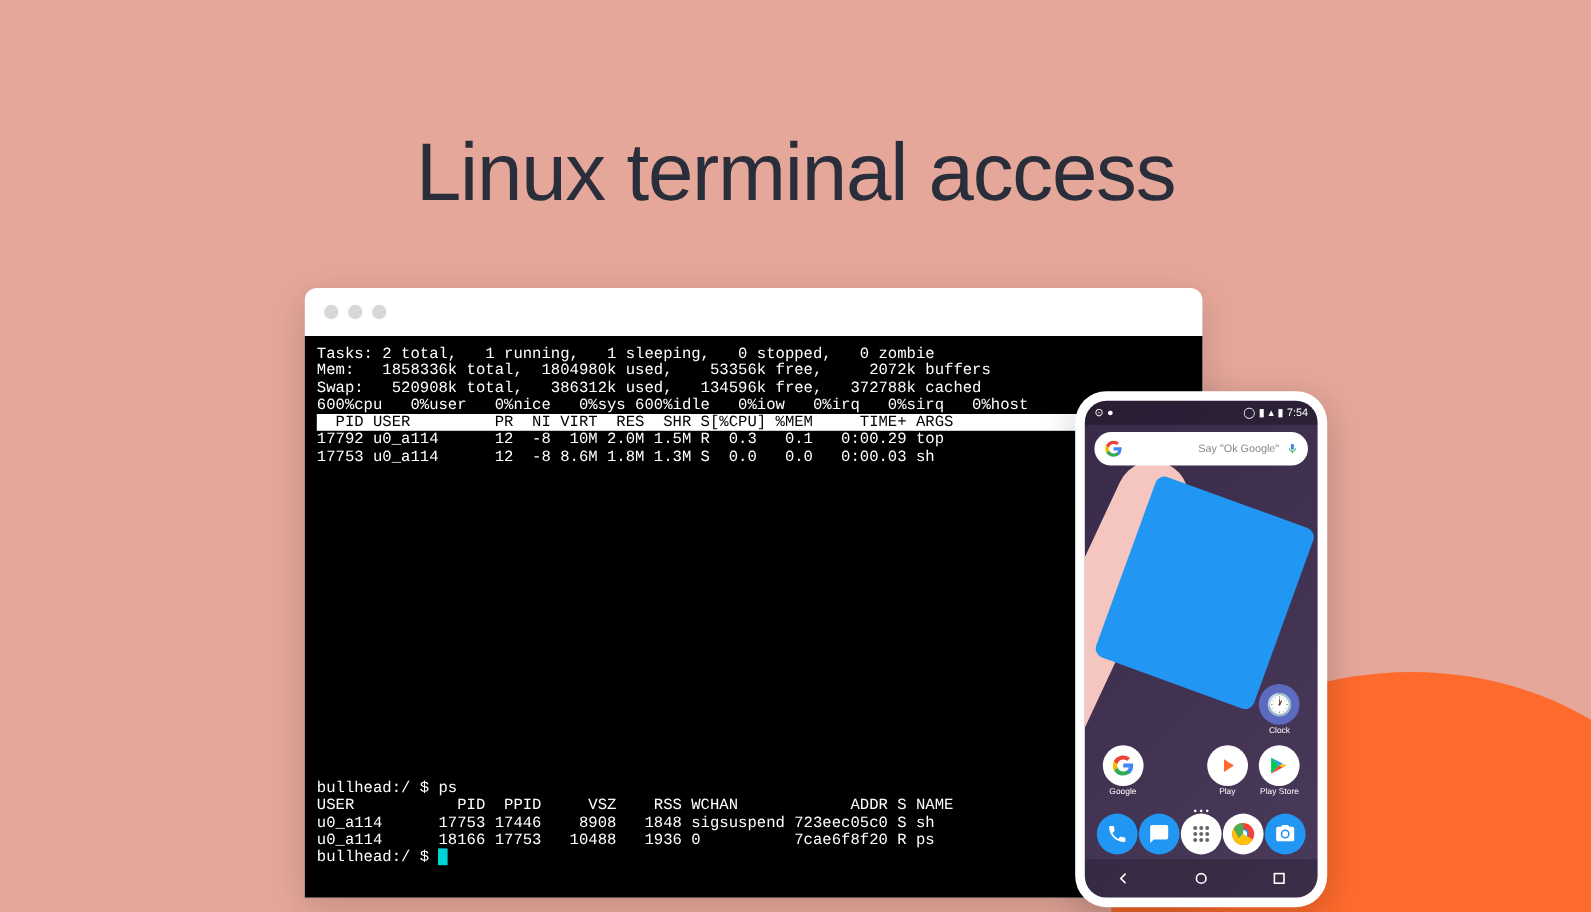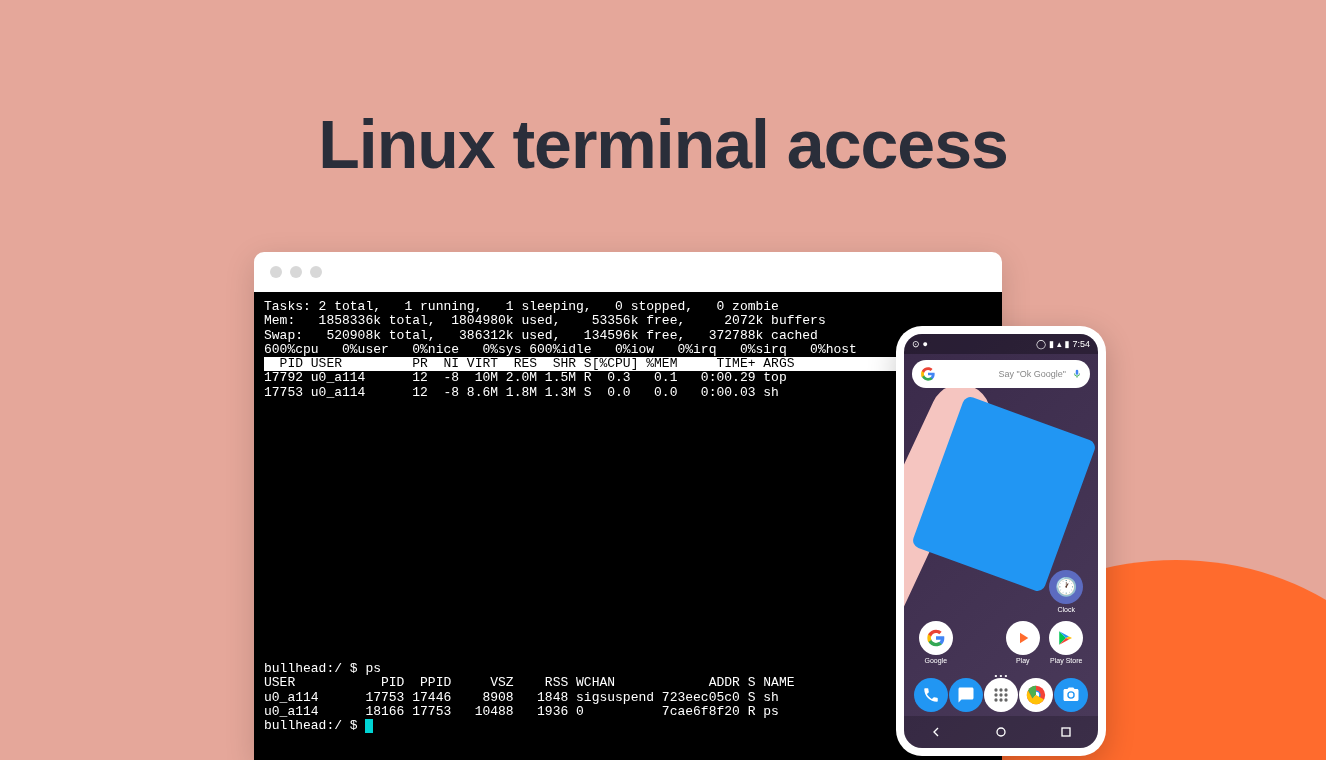--- a/index.html
+++ b/index.html
@@ -7,30 +7,30 @@
       width: 1326px;
       height: 760px;
       background: #e5a79a;
       font-family: -apple-system, BlinkMacSystemFont, sans-serif;
       overflow: hidden;
       position: relative;
     }
     .heading {
       text-align: center;
       font-size: 68px;
-      font-weight: 700;
+      font-weight: 400;
       color: #2a2e3a;
       padding-top: 105px;
       letter-spacing: -1px;
       font-stretch: expanded;
     }
     .terminal-window {
       position: absolute;
       left: 254px;
-      top: 252px;
+      top: 240px;
       width: 748px;
       background: #fff;
       border-radius: 10px 10px 0 0;
       box-shadow: 0 8px 30px rgba(0,0,0,0.15);
     }
     .window-chrome {
       height: 40px;
       display: flex;
       align-items: center;
       padding-left: 16px;

